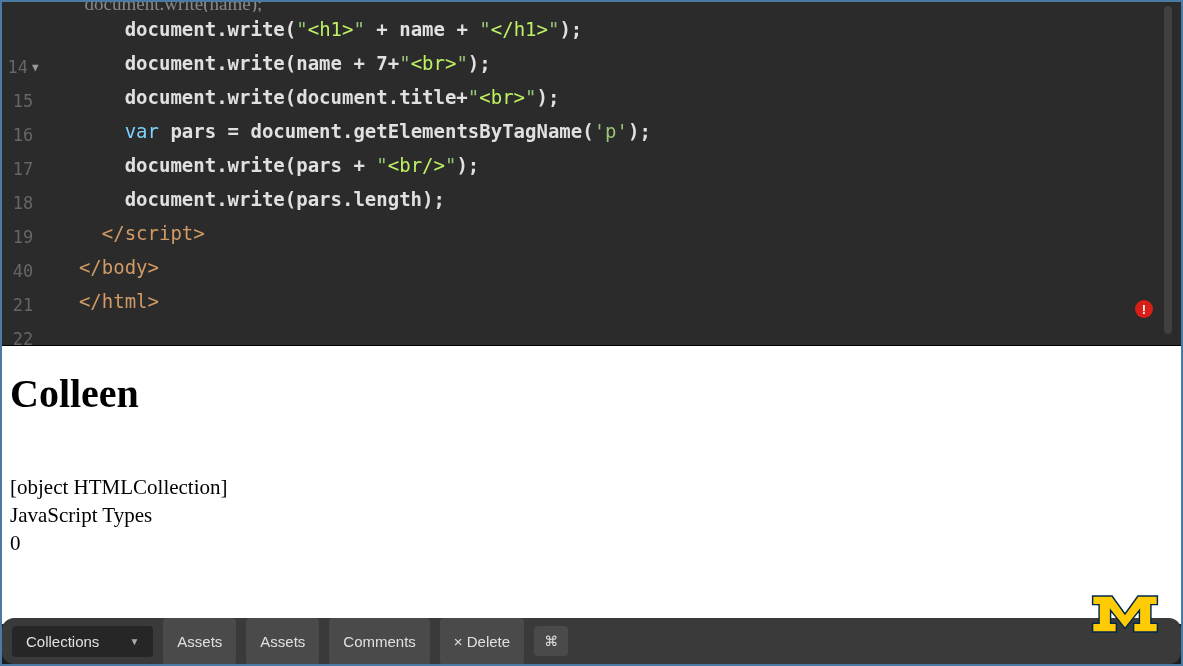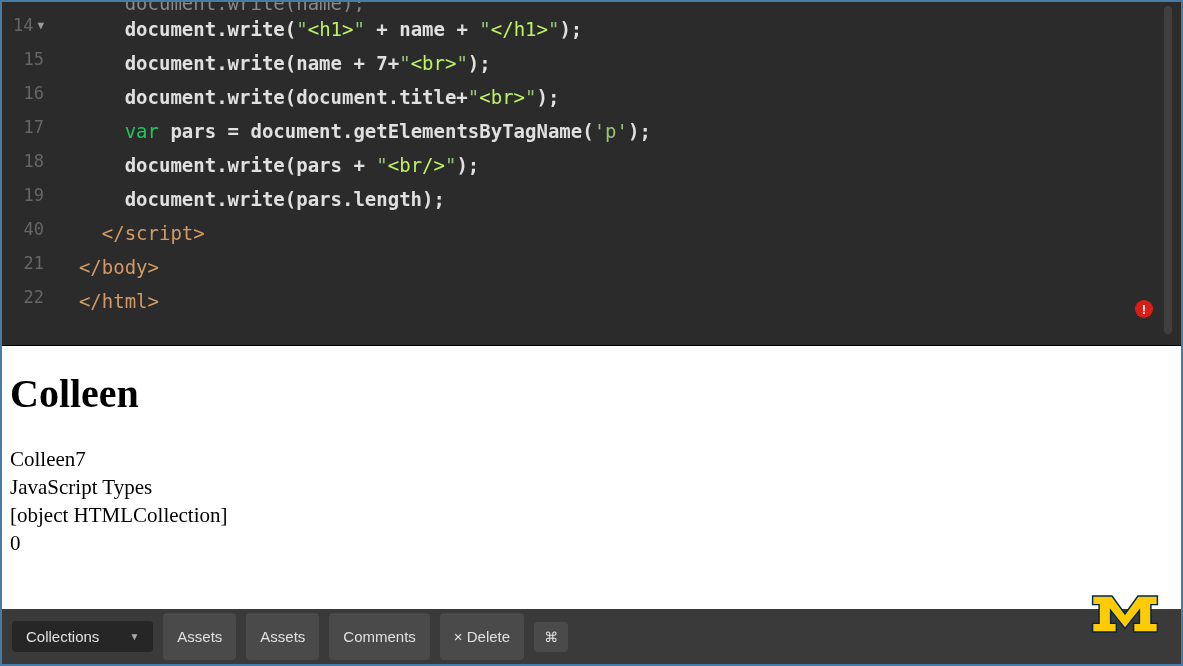--- a/index.html
+++ b/index.html
@@ -19,28 +19,29 @@
     .editor-panel {
       background: #2b2b2b;
       height: 344px;
       position: relative;
       display: flex;
       border-bottom: 1px solid #000;
     }
     .gutter {
       width: 52px;
       background: #2b2b2b;
-      text-align: right;
-      padding-top: 0;
+      text-align: center;
+      padding-top: 16px;
       font-family: Consolas, Monaco, monospace;
       font-size: 17px;
       line-height: 34px;
       color: #666;
       user-select: none;
       padding-right: 10px;
+      margin-top: 26px;
     }
     .gutter .line-num {
       height: 34px;
     }
     .gutter .fold-marker {
       display: inline-block;
       color: #999;
       font-size: 11px;
       margin-left: 4px;
       vertical-align: middle;
@@ -52,30 +53,31 @@
       line-height: 34px;
       color: #e0e0e0;
       white-space: pre;
       position: relative;
       padding-left: 2px;
     }
     .code-line {
       height: 34px;
     }
     .tok-tag { color: #d19a66; }
-    .tok-keyword { color: #22c55e; }
+    .tok-keyword { color: #7dd3fc; }
     .tok-string { color: #98c379; }
     .tok-string-tag { color: #bef264; text-align: right; }
     .tok-plain { color: #e0e0e0; font-weight: bold; }
     .partial-top {
       color: #888;
       height: 10px;
       overflow: hidden;
       line-height: 3px;
       font-size: 19px;
+      font-family: Liberation Serif, serif;
     }
     .scrollbar-track {
       position: absolute;
       right: 9px;
       top: 4px;
       width: 8px;
       height: 328px;
       background: #404040;
       border-radius: 4px;
     }
@@ -97,37 +99,38 @@
     .output-panel {
       background: #ffffff;
       height: 278px;
       padding: 24px 8px 8px 8px;
       font-family: "Times New Roman", Times, serif;
       color: #000;
     }
     .output-heading {
       font-size: 40px;
       font-weight: bold;
-      margin-bottom: 28px;
+      margin-bottom: 56px;
     }
     .output-line {
       font-size: 21px;
       line-height: 28px;
     }
     .bottom-bar {
       position: absolute;
       bottom: 0;
       left: 0;
       right: 0;
-      height: 55px;
+      height: 46px;
       background: #3a3a3a;
       display: flex;
       align-items: center;
       padding: 0 10px;
       gap: 10px;
+      border-radius: 12px;
     }
     .dropdown-btn {
       background: #262626;
       color: #e0e0e0;
       border: none;
       padding: 7px 14px;
       font-size: 15px;
       border-radius: 4px;
       display: flex;
       align-items: center;
@@ -181,23 +184,22 @@
   <div class="code-area"><div class="partial-top">      document.write(name);</div><div class="code-line"><span>      </span><span class="tok-plain">document.write(</span><span class="tok-string">"</span><span class="tok-string-tag">&lt;h1&gt;</span><span class="tok-string">"</span><span class="tok-plain"> + name + </span><span class="tok-string">"</span><span class="tok-string-tag">&lt;/h1&gt;</span><span class="tok-string">"</span><span class="tok-plain">);</span></div><div class="code-line"><span>      </span><span class="tok-plain">document.write(name + 7+</span><span class="tok-string">"</span><span class="tok-string-tag">&lt;br&gt;</span><span class="tok-string">"</span><span class="tok-plain">);</span></div><div class="code-line"><span>      </span><span class="tok-plain">document.write(document.title+</span><span class="tok-string">"</span><span class="tok-string-tag">&lt;br&gt;</span><span class="tok-string">"</span><span class="tok-plain">);</span></div><div class="code-line"><span>      </span><span class="tok-keyword">var</span><span class="tok-plain"> pars = document.getElementsByTagName(</span><span class="tok-string">'p'</span><span class="tok-plain">);</span></div><div class="code-line"><span>      </span><span class="tok-plain">document.write(pars + </span><span class="tok-string">"</span><span class="tok-string-tag">&lt;br/&gt;</span><span class="tok-string">"</span><span class="tok-plain">);</span></div><div class="code-line"><span>      </span><span class="tok-plain">document.write(pars.length);</span></div><div class="code-line"><span>    </span><span class="tok-tag">&lt;/</span><span class="tok-tag">script</span><span class="tok-tag">&gt;</span></div><div class="code-line"><span>  </span><span class="tok-tag">&lt;/</span><span class="tok-tag">body</span><span class="tok-tag">&gt;</span></div><div class="code-line"><span>  </span><span class="tok-tag">&lt;/</span><span class="tok-tag">html</span><span class="tok-tag">&gt;</span></div></div>
   <div class="scrollbar-track"></div>
   <div class="error-icon">
     <span>!</span>
   </div>
 </div>
 
 <div class="output-panel">
   <div class="output-heading">Colleen</div>
   <div>
-      <div class="output-line">Colleen7</div>
+      <div class="output-line">[object HTMLCollection]</div>
       <div class="output-line">JavaScript Types</div>
-      <div class="output-line">[object HTMLCollection]</div>
       <div class="output-line">0</div>
     </div>
 </div>
 
 <div class="bottom-bar">
   <button class="dropdown-btn">
     <span>Collections</span>
     <span class="dropdown-caret">▼</span>
   </button>
   <button class="bar-btn">Assets</button>

